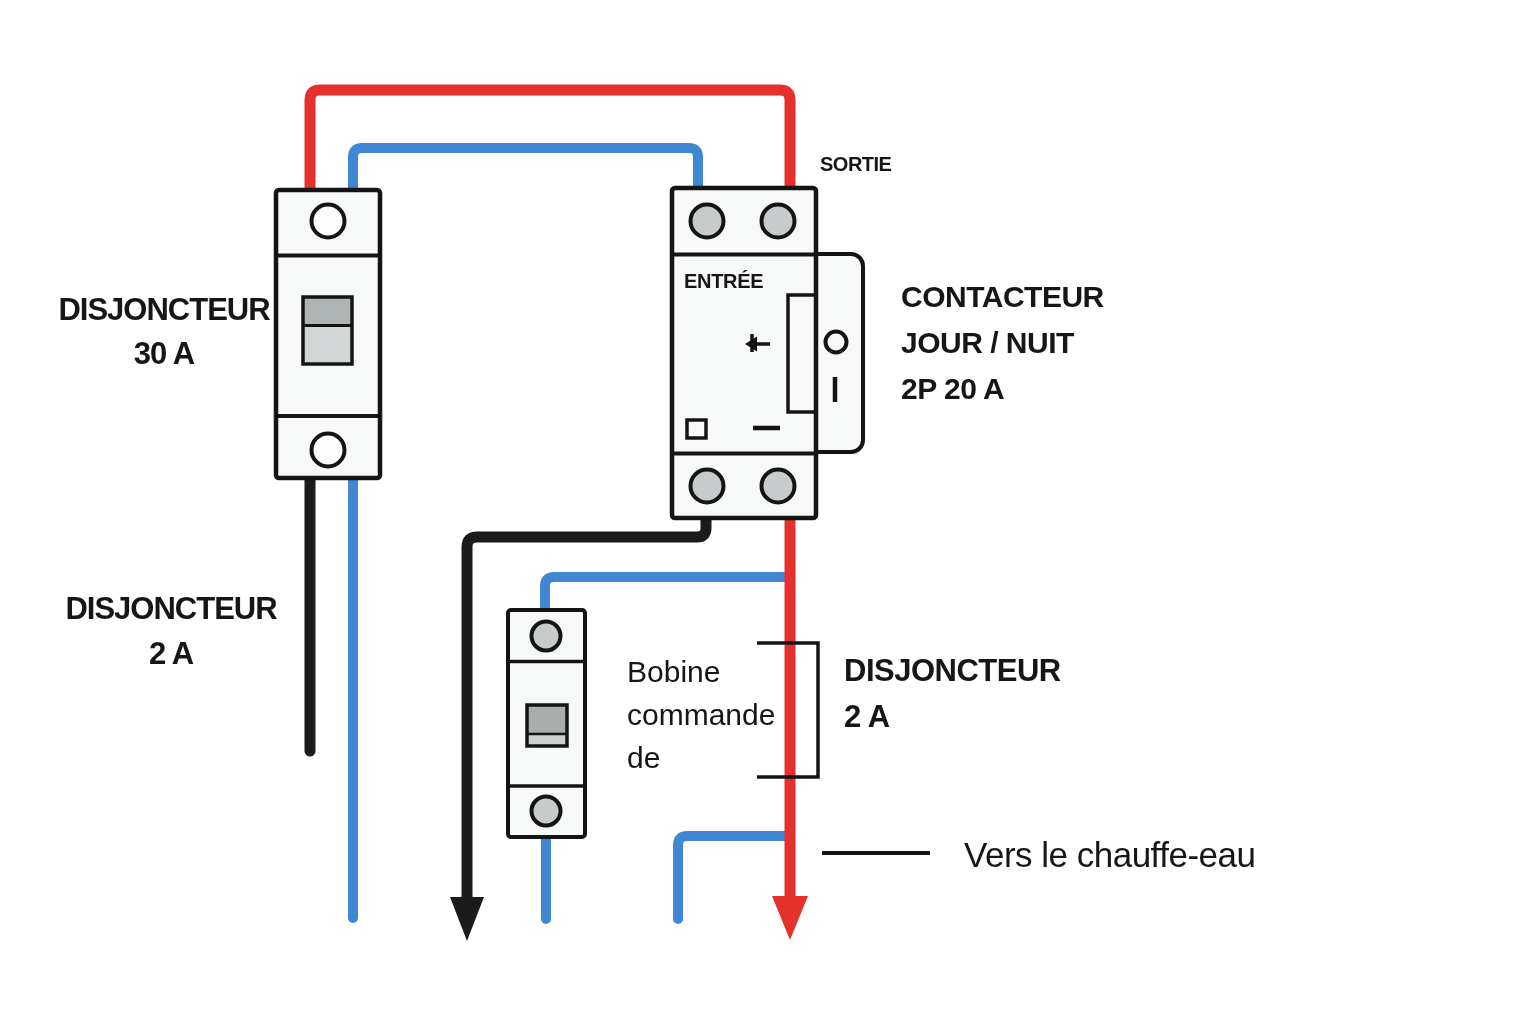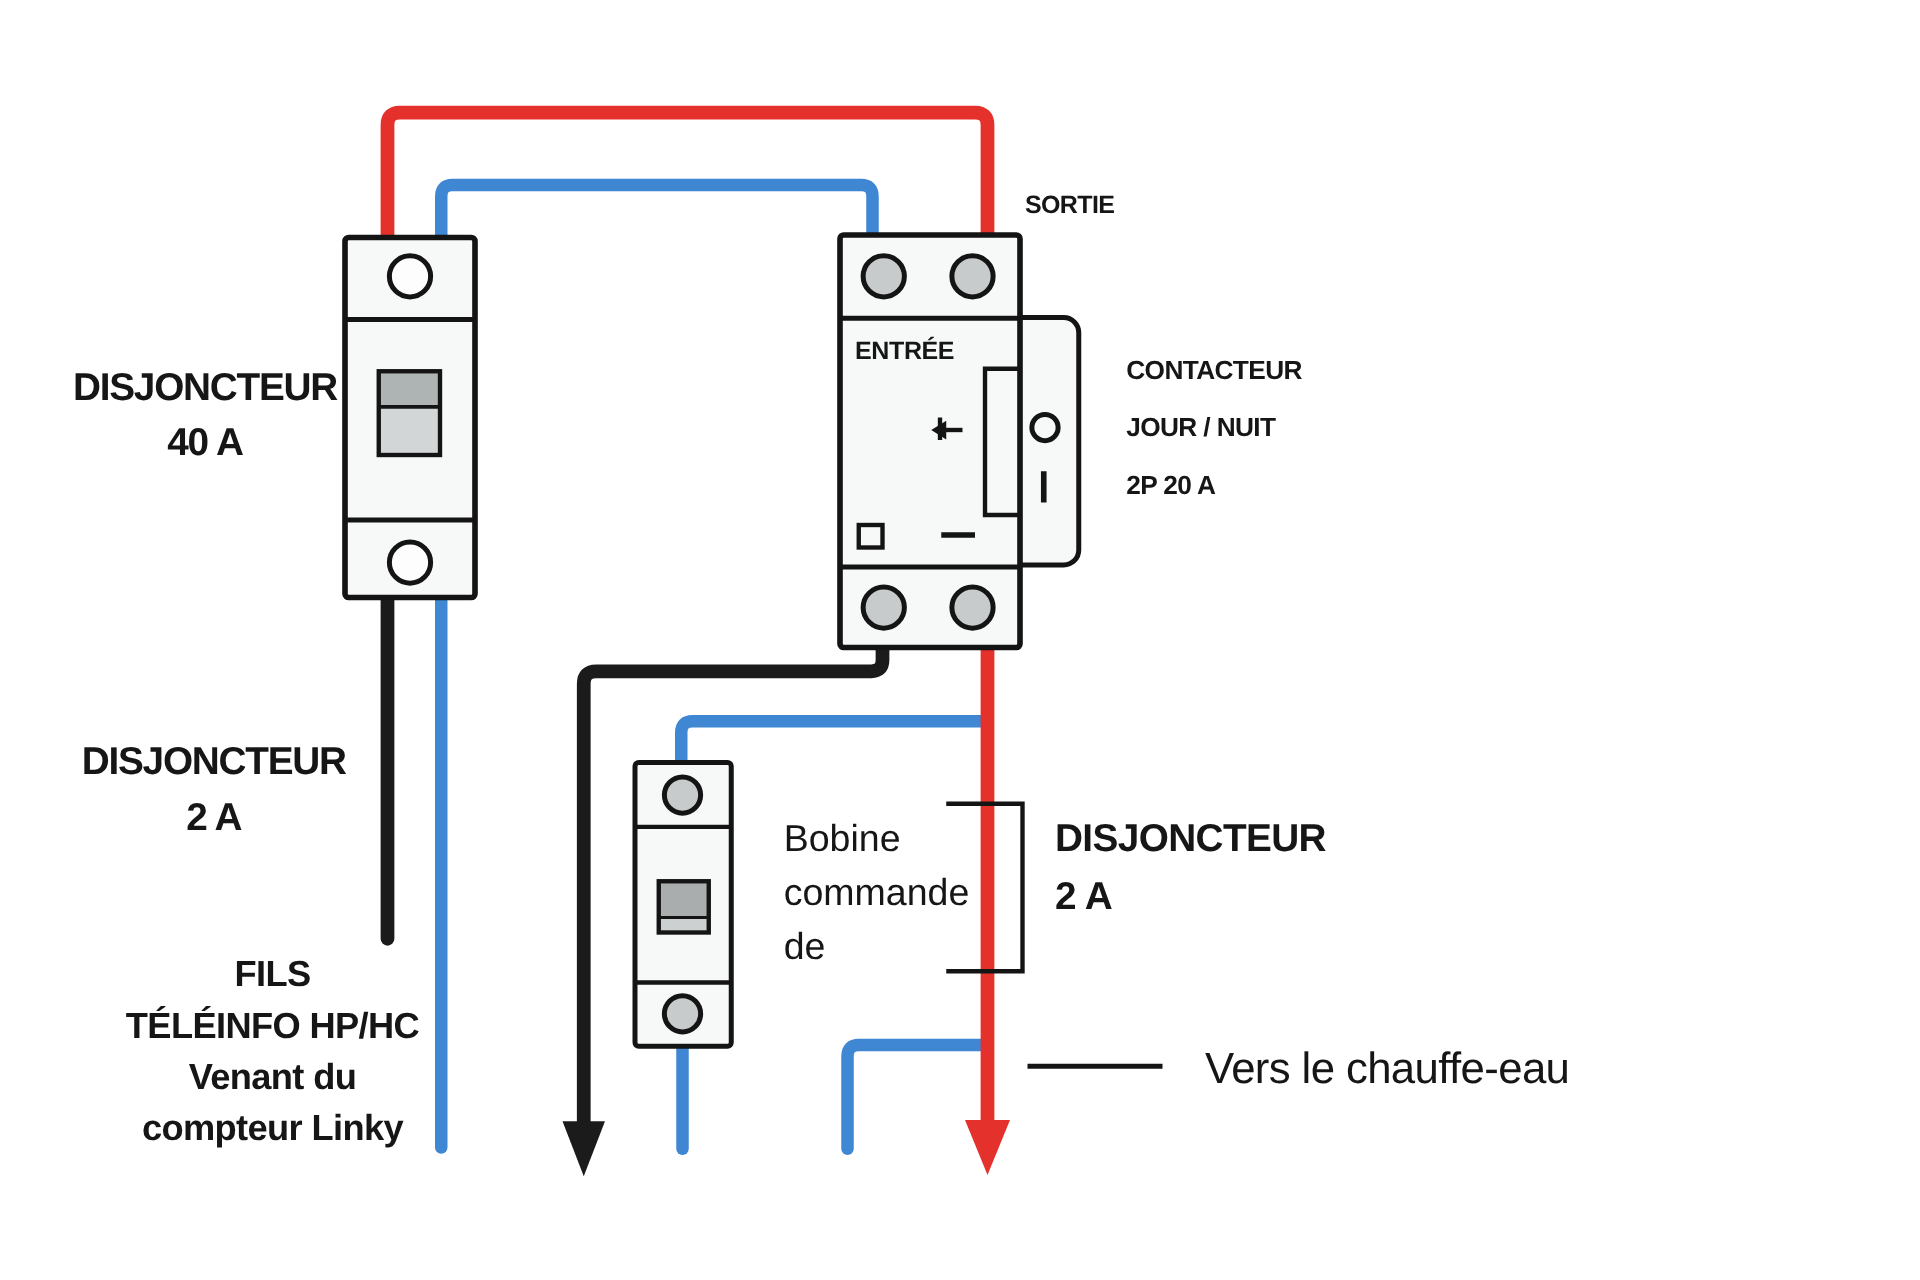--- a/index.html
+++ b/index.html
@@ -5,21 +5,21 @@
   html,body{margin:0;padding:0;background:#ffffff;}
   .canvas{position:relative;width:1536px;height:1024px;background:#ffffff;overflow:hidden;
           font-family:"Liberation Sans",sans-serif;color:#141414;}
   .canvas svg{position:absolute;left:0;top:0;}
   .lbl{position:absolute;white-space:nowrap;color:#161616;}
   .b{font-weight:700;}
   .r{font-weight:400;}
   .ctr{text-align:center;}
   #lbl-breaker20{left:35px;top:288px;width:258px;font-size:31px;line-height:44px;letter-spacing:-1px;}
   #lbl-sortie{left:820px;top:150px;font-size:20px;line-height:28px;letter-spacing:-0.5px;}
-  #lbl-contactor{left:901px;top:274px;font-size:21px;line-height:46px;letter-spacing:-0.5px;}
+  #lbl-contactor{left:901px;top:274px;font-size:30px;line-height:46px;letter-spacing:-0.5px;}
   #lbl-entree{left:684px;top:271px;font-size:20px;line-height:20px;letter-spacing:-0.3px;}
   #lbl-breaker2-left{left:42px;top:586px;width:258px;font-size:31px;line-height:45px;letter-spacing:-1px;}
   #lbl-fils{left:88px;top:760px;width:260px;font-size:29px;line-height:41px;letter-spacing:-0.5px;}
   #lbl-bobine{left:627px;top:650px;font-size:30px;line-height:43px;}
   #lbl-breaker2-right{left:844px;top:648px;font-size:31px;line-height:46px;letter-spacing:-0.5px;}
   #lbl-vers{left:964px;top:836px;font-size:35px;line-height:38px;letter-spacing:-0.5px;}
 </style>
 </head>
 <body>
 
@@ -87,44 +87,38 @@
   </g>
 
   <g fill="none" stroke="#141414">
     <path d="M757 643 L818 643 L818 777 L757 777" stroke-width="3.5"></path>
     <line x1="822" y1="853" x2="930" y2="853" stroke-width="4"></line>
   </g>
 </svg>
 
 <div class="lbl b ctr" id="lbl-breaker20">
   <div>DISJONCTEUR</div>
-  <div>40 A</div>
+  <div>30 A</div>
 </div>
 
 <div class="lbl b" id="lbl-sortie">SORTIE</div>
 
 <div class="lbl b" id="lbl-entree">ENTRÉE</div>
 
 <div class="lbl b" id="lbl-contactor">
   <div>CONTACTEUR</div>
   <div>JOUR / NUIT</div>
   <div>2P 20 A</div>
 </div>
 
 <div class="lbl b ctr" id="lbl-breaker2-left">
   <div>DISJONCTEUR</div>
   <div>2 A</div>
 </div>
 
-<div class="lbl b ctr" id="lbl-fils">
-  <div>FILS</div>
-  <div>TÉLÉINFO HP/HC</div>
-  <div>Venant du</div>
-  <div>compteur Linky</div>
-</div>
 
 <div class="lbl r" id="lbl-bobine">
   <div>Bobine</div>
   <div>commande</div>
   <div>de</div>
 </div>
 
 <div class="lbl b" id="lbl-breaker2-right">
   <div>DISJONCTEUR</div>
   <div>2 A</div>

